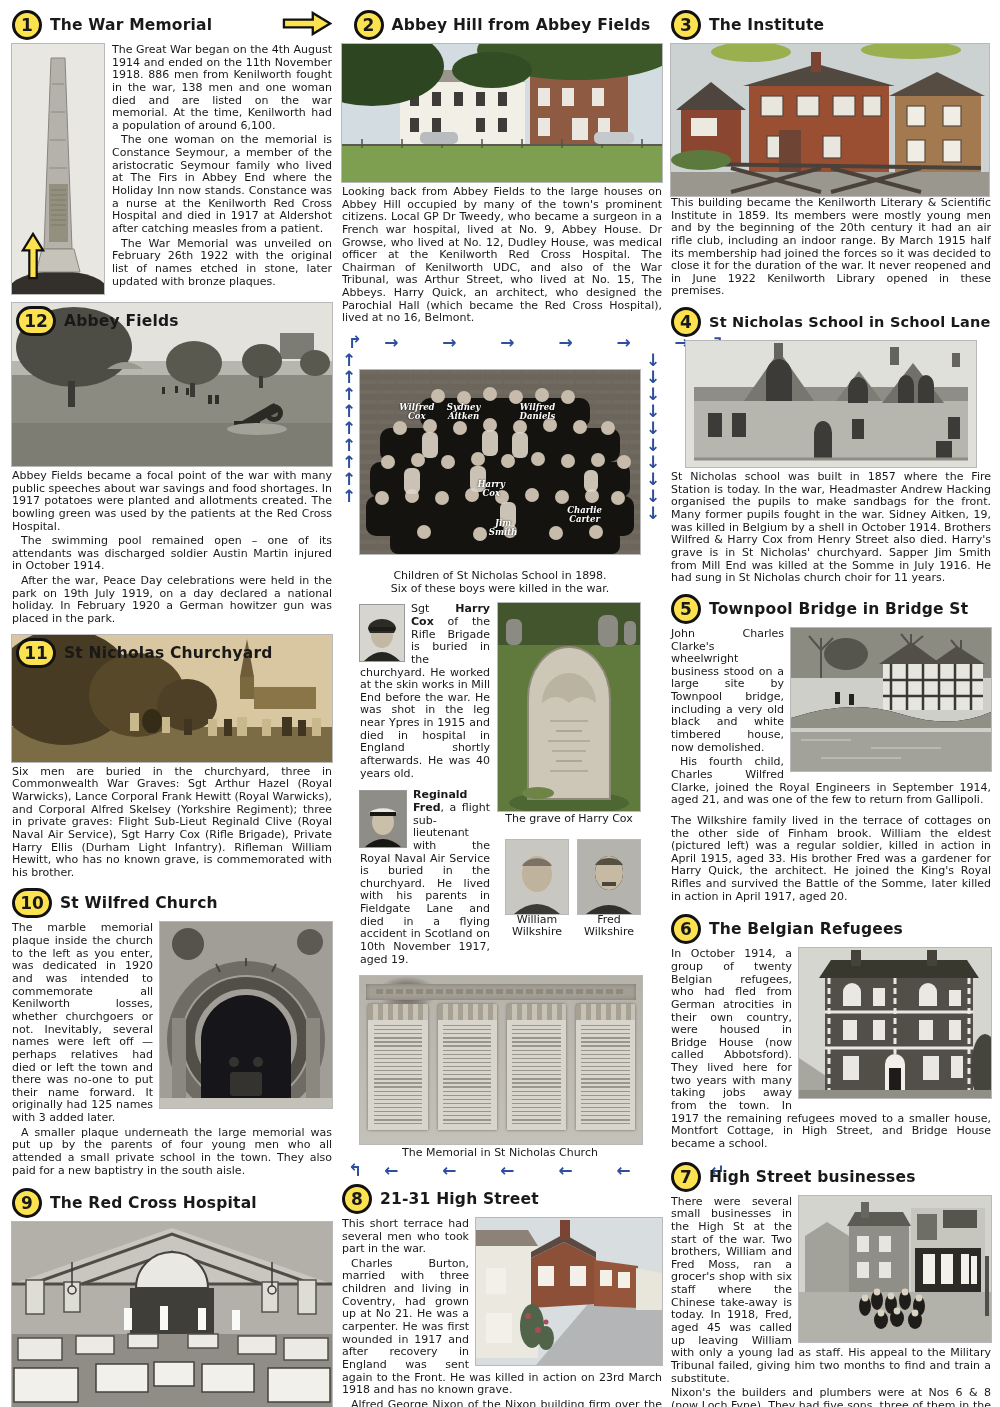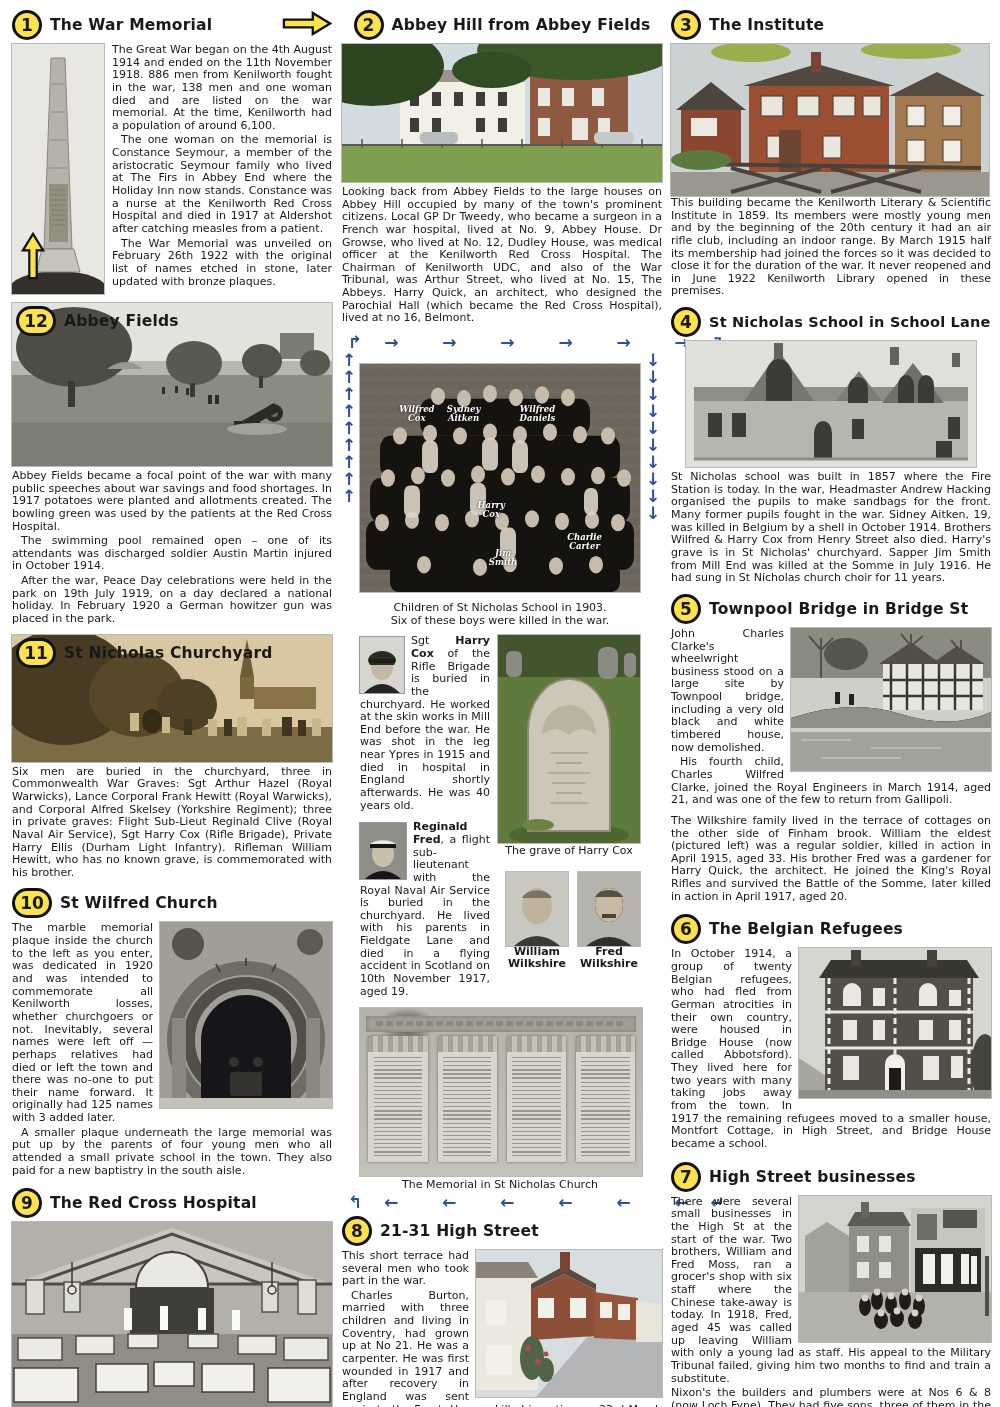--- a/index.html
+++ b/index.html
@@ -47,21 +47,21 @@
             box-shadow:0 0 3px #6e6a62;}
   .mem-panel:before{content:"";position:absolute;top:0;left:0;right:0;height:16px;
             background:repeating-linear-gradient(90deg,#96907f 0 5px,#c0bbae 5px 10px);opacity:.75;}
   .mem-panel:after{content:"";position:absolute;top:21px;left:9%;right:9%;bottom:6px;
             background:repeating-linear-gradient(#84817a 0 1.3px,transparent 1.3px 4.1px);opacity:.75;}
   .smudge{position:absolute;top:0;left:6%;width:60px;height:34px;background:
             radial-gradient(closest-side,#3f3c36,transparent);}
   
   .pt{float:left;margin:2px 7px 2px 0;box-shadow:0 0 0 1px #999;}
   .wilk{display:flex;gap:10px;justify-content:flex-end;margin-top:14px;}
-  .wilk .wname{font-weight:bold;font-size:11px;text-align:center;white-space:pre-line;line-height:1.1;}
+  .wilk .wname{font-weight:normal;font-size:11px;text-align:center;white-space:pre-line;line-height:1.1;}
   
   .yarrow{flex:0 0 auto;}
   .up-arrow{position:absolute;left:9px;bottom:8px;z-index:2;}
   b.name{font-weight:bold;}
   .clearfix:after{content:"";display:block;clear:both;}
 </style>
 </head>
 <body>
 
 <div id="page">
@@ -365,21 +365,21 @@
 ↓
 ↓
 ↓
 ↓
 ↓
 ↓
 ↓
 ↓</div>
       <div class="route-bottom arrowline">↰ ←  ←  ←  ←  ←  ← ↵</div>
 
-      <div class="photo" style="width:280px;height:228px;margin:10px auto;">
+      <div class="photo" style="width:280px;height:184px;margin:16px auto;">
         <svg viewBox="0 0 280 184" preserveAspectRatio="none">
           <rect width="280" height="184" fill="#6b655c"></rect>
           <rect width="280" height="184" fill="url(#b)" opacity=".5"></rect>
           <defs>
             <pattern id="b" width="18" height="10" patternUnits="userSpaceOnUse">
               <rect width="18" height="10" fill="#6b655c"></rect>
               <rect width="17" height="4" fill="#756f66"></rect>
             </pattern>
           </defs>
           <g>
@@ -446,21 +446,21 @@
 Aitken</span>
         <span class="slabel" style="left:57%;top:18%;">Wilfred
 Daniels</span>
         <span class="slabel" style="left:42%;top:60%;">Harry
 Cox</span>
         <span class="slabel" style="left:46%;top:81%;">Jim
 Smith</span>
         <span class="slabel" style="left:74%;top:74%;">Charlie
 Carter</span>
       </div>
-      <div class="cap cap-center" style="margin:4px 0 8px;">Children of St Nicholas School in 1903.
+      <div class="cap cap-center" style="margin:4px 0 8px;">Children of St Nicholas School in 1898.
 Six of these boys were killed in the war.</div>
 
       <div class="flexrow">
         <div style="flex:1 1 128px;">
           <div class="body clearfix">
             <span class="pt photo" style="width:44px;height:56px;display:block;">
               <svg viewBox="0 0 44 56" preserveAspectRatio="none">
                 <rect width="44" height="56" fill="#d7d5cf"></rect>
                 <ellipse cx="22" cy="30" rx="11" ry="13" fill="#c3b8a4"></ellipse>
                 <path d="M8 24 a14 10 0 0 1 28 0 l-2 4 H10 Z" fill="#2c2b26"></path>
@@ -722,21 +722,21 @@
                 <line x1="80" y1="120" x2="150" y2="120"></line>
               <line x1="30" y1="130" x2="110" y2="130"></line>
             </g>
             <g fill="#23231f">
                 <rect x="44" y="64" width="5" height="12"></rect>
                 <rect x="58" y="66" width="5" height="11"></rect>
               </g>
           </svg>
         </div>
         <p>John Charles Clarke's wheelwright business stood on a large site by Townpool bridge, including a very old black and white timbered house, now demolished.</p>
-        <p class="ind">His fourth child, Charles Wilfred Clarke, joined the Royal Engineers in March 1914, aged 21, and was one of the few to return from Gallipoli.</p>
+        <p class="ind">His fourth child, Charles Wilfred Clarke, joined the Royal Engineers in September 1914, aged 21, and was one of the few to return from Gallipoli.</p>
         <p style="margin-top:8px;">The Wilkshire family lived in the terrace of cottages on the other side of Finham brook. William the eldest (pictured left) was a regular soldier, killed in action in April 1915, aged 33. His brother Fred was a gardener for Harry Quick, the architect. He joined the King's Royal Rifles and survived the Battle of the Somme, later killed in action in April 1917, aged 20.</p>
       </div>
     </div>
 
     <div class="sec">
       <div class="sec-head">
         <div class="badge">6</div>
         <div class="title">The Belgian Refugees</div>
       </div>
       <div class="body clearfix">

